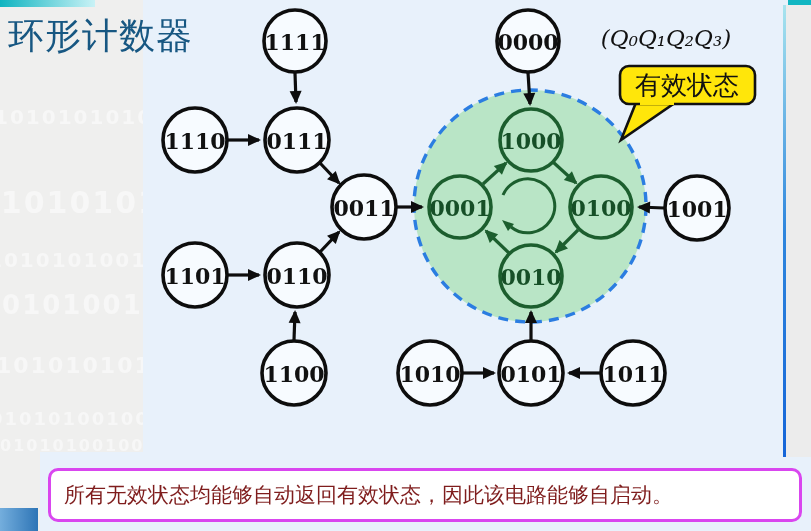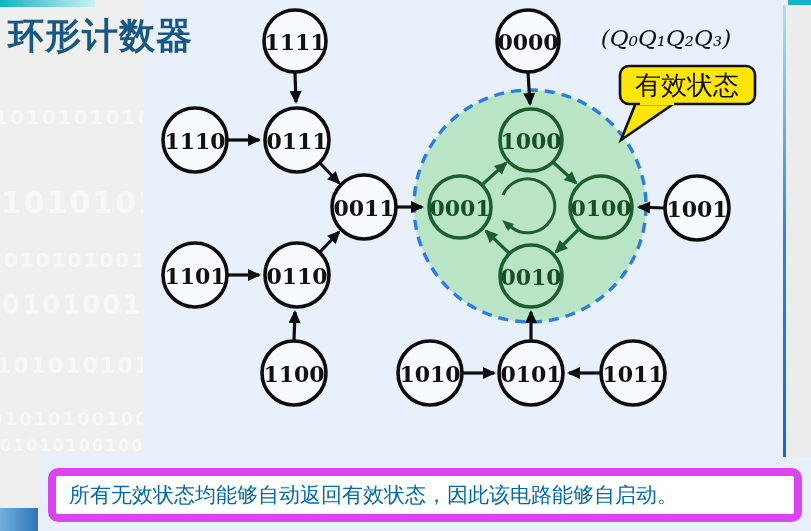--- a/index.html
+++ b/index.html
@@ -14,36 +14,36 @@
     background:linear-gradient(90deg,#0fb4c0,#c9f2f6);}
   .teal-bar-right{position:absolute;left:788px;top:0;width:23px;height:5px;background:#12b6c2;}
   .right-border{position:absolute;left:783px;top:5px;width:3px;height:452px;
     background:linear-gradient(180deg,#a8e4ee,#2f86dd,#1565d8);}
   .blue-corner{position:absolute;left:0;top:508px;width:38px;height:23px;
     background:linear-gradient(90deg,#74aedd,#2e75b6);}
 
   .wm{position:absolute;color:rgba(255,255,255,0.5);font-weight:bold;white-space:nowrap;
     font-family:"DejaVu Sans",sans-serif;letter-spacing:2px;}
 
-  .page-title{position:absolute;left:8px;top:12px;font-size:36px;font-weight:bold;
+  .page-title{position:absolute;left:8px;top:12px;font-size:36px;font-weight:normal;
     color:#175782;letter-spacing:1px;}
 
   .diagram-svg{position:absolute;left:0;top:0;}
   .edge{stroke:#0d0d0d;stroke-width:3.2;}
   .gedge{stroke:#1c5e2e;stroke-width:3.2;}
   .inode-c{fill:#f7fbff;stroke:#0d0d0d;stroke-width:3.6;}
   .vnode-c{stroke:#1c5e2e;stroke-width:3.6;}
   .inode-t{fill:#111;font-family:"DejaVu Serif",serif;font-weight:bold;font-size:22px;}
   .vnode-t{fill:#164f27;font-family:"DejaVu Serif",serif;font-weight:bold;font-size:22px;}
   .reg-label{fill:#111;font-family:"DejaVu Serif",serif;font-style:italic;font-size:23px;}
   .callout-t{fill:#111;font-size:26px;font-family:"Liberation Sans",sans-serif;}
 
   .footer-box{position:absolute;left:48px;top:468px;width:754px;height:54px;box-sizing:border-box;
-    background:#ffffff;border:8px solid #d946ef;border-radius:10px;display:flex;align-items:center;
-    padding-left:13px;font-size:21px;color:#0369a1;}
+    background:#ffffff;border:3px solid #d946ef;border-radius:10px;display:flex;align-items:center;
+    padding-left:13px;font-size:21px;color:#7f1d1d;}
 </style>
 </head>
 <body>
 
 <div class="stage">
 
   <div class="gray-left">
     <div class="wm" style="left:-6px;top:105px;font-size:20px;">1010101010100100</div>
     <div class="wm" style="left:-22px;top:185px;font-size:30px;">0101010100101</div>
     <div class="wm" style="left:-12px;top:248px;font-size:20px;">1010101001010</div>

